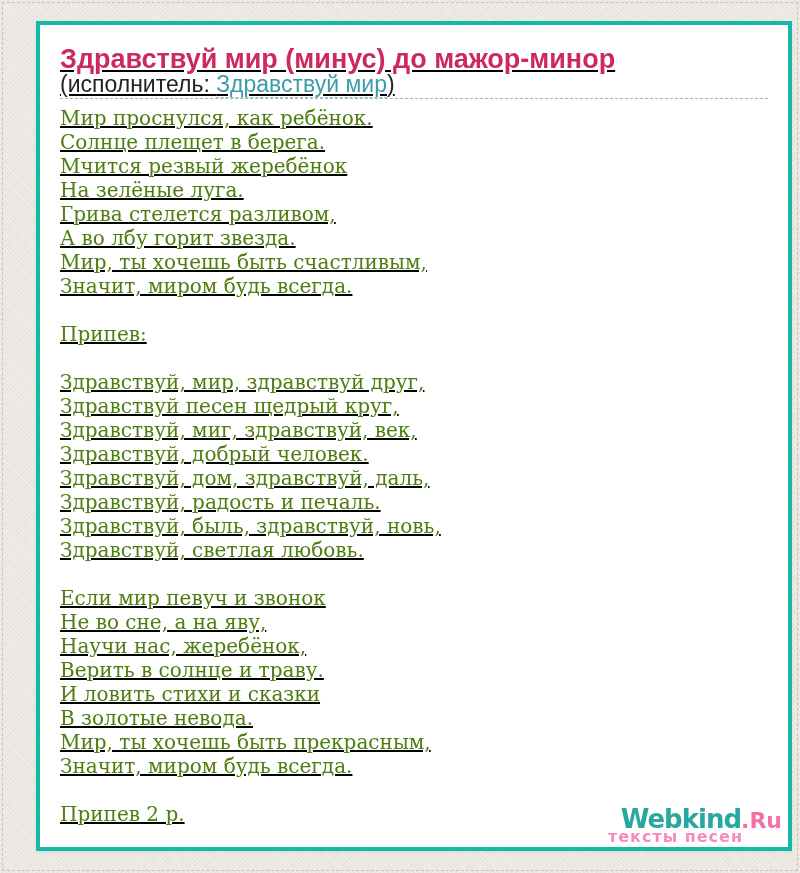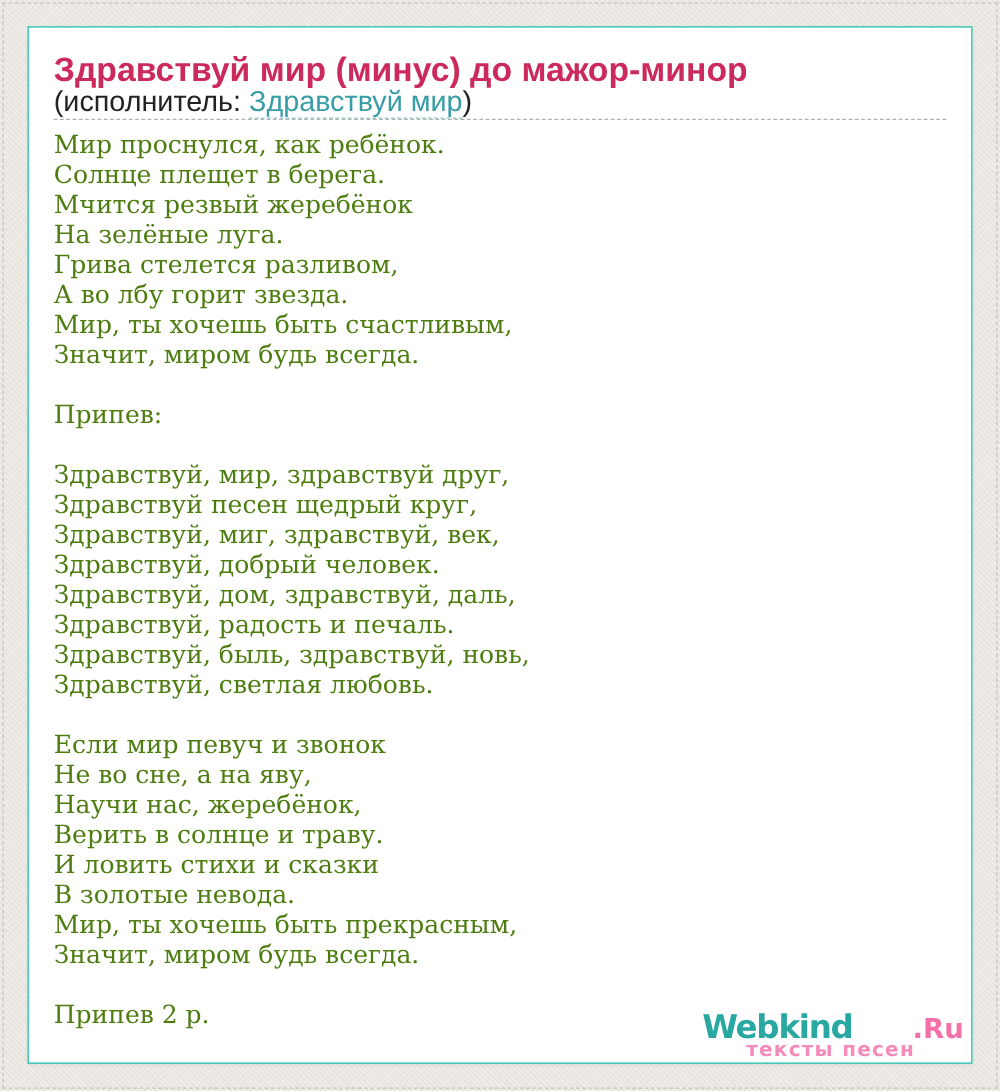--- a/index.html
+++ b/index.html
@@ -18,29 +18,30 @@
     font-family: "Liberation Sans", sans-serif;
   }
   .page-frame {
     position: absolute;
     inset: 2px;
     border: 1px dashed #c7c2ba;
     pointer-events: none;
   }
   .card {
     position: absolute;
-    left: 22px;
+    left: 36px;
     top: 21px;
     width: 756px;
     height: 830px;
     box-sizing: border-box;
     background: #ffffff;
-    border: 1px solid #14b8a6;
+    border: 4px solid #14b8a6;
     box-shadow: 0 1px 3px rgba(0,0,0,0.07);
     padding: 20px;
+    text-decoration: underline;
   }
   .song-title {
     margin: 0;
     font-family: "Liberation Sans", sans-serif;
     font-weight: bold;
     font-size: 27px;
     line-height: 28px;
     color: #cc2a5d;
   }
   .artist-line {
@@ -81,21 +82,20 @@
     font-weight: bold;
     font-size: 26px;
     letter-spacing: -1px;
     color: #29a8a1;
   }
   .logo-tld {
     font-family: "DejaVu Sans", sans-serif;
     font-weight: bold;
     font-size: 22px;
     color: #f470a8;
-    padding-left: 48px;
   }
   .logo-tagline {
     font-family: "DejaVu Sans", sans-serif;
     font-weight: bold;
     font-size: 16px;
     letter-spacing: 1px;
     color: #f58bb8;
     margin-top: -3px;
     padding-right: 39px;
   }

